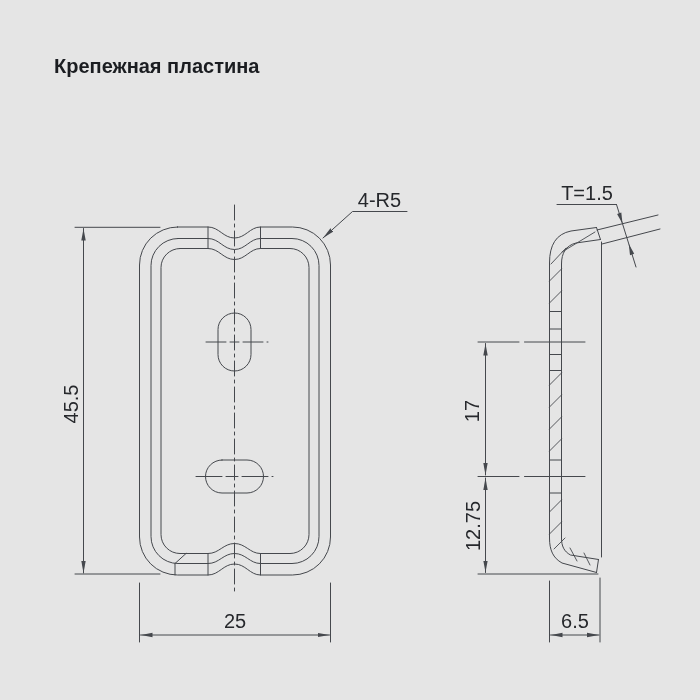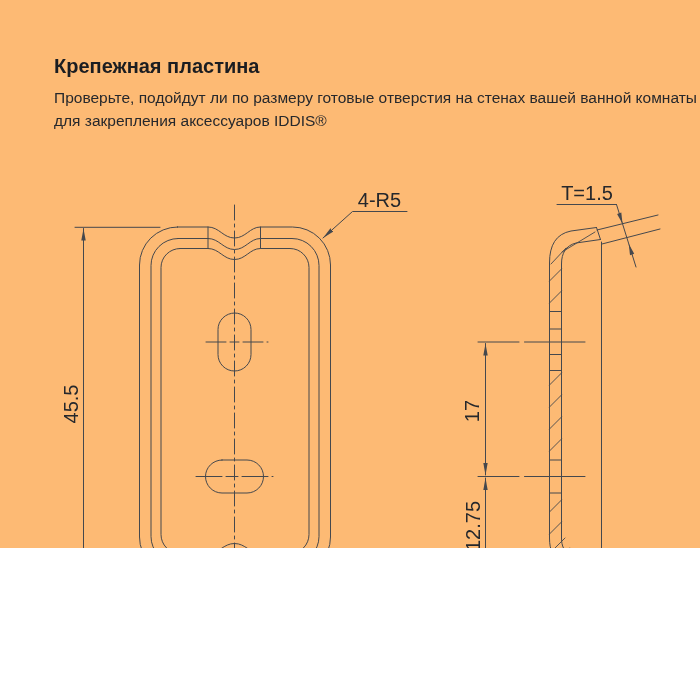--- a/index.html
+++ b/index.html
@@ -1,17 +1,17 @@
 <!DOCTYPE html>
 <html><head>
 <meta charset="utf-8">
 <style>
   html,body{margin:0;padding:0;background:#fff;}
   .canvas{
-    position:relative;width:700px;height:548px;background:#fdba74;overflow:hidden;
+    position:relative;width:700px;height:700px;background:#e5e5e5;overflow:hidden;
     font-family:"Liberation Sans", sans-serif;
   }
   .page-title{
     position:absolute;left:54px;top:54px;
     font-size:20px;font-weight:700;color:#1b1d21;line-height:24px;
   }
   .page-desc{
     position:absolute;left:54px;top:86px;
     font-size:15.5px;color:#26282c;line-height:23px;font-weight:400;
   }
@@ -21,24 +21,20 @@
     font-size:20px;fill:#26282c;
   }
 </style>
 </head>
 <body>
 
 <div class="canvas">
 
   <div class="page-title">Крепежная пластина</div>
 
-  <div class="page-desc">
-    <div>Проверьте, подойдут ли по размеру готовые отверстия на стенах вашей ванной комнаты</div>
-    <div>для закрепления аксессуаров IDDIS®</div>
-  </div>
 
   <svg class="drawing-svg" width="700" height="700" viewBox="0 0 700 700" fill="none" stroke="#45484d" stroke-width="1" stroke-linecap="round">
 
     <defs>
       <marker id="arr" viewBox="0 0 12 8" refX="12" refY="4" markerWidth="12" markerHeight="8" markerUnits="userSpaceOnUse" orient="auto-start-reverse">
         <path d="M12,4 L0,1.8 L0,6.2 Z" fill="#45484d" stroke="none"></path>
       </marker>
     </defs>
 
     <g>

